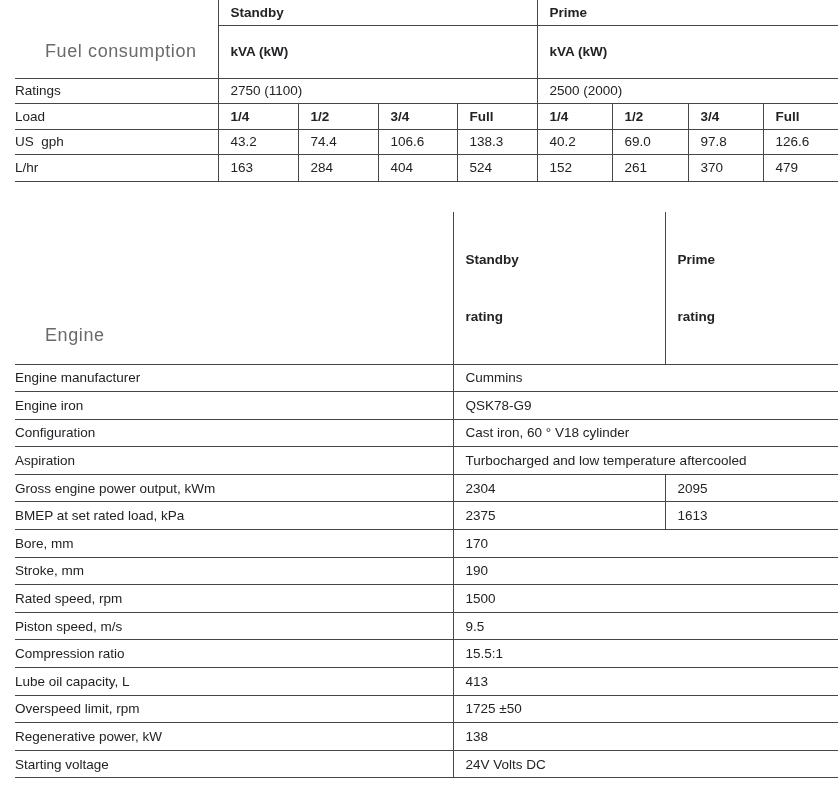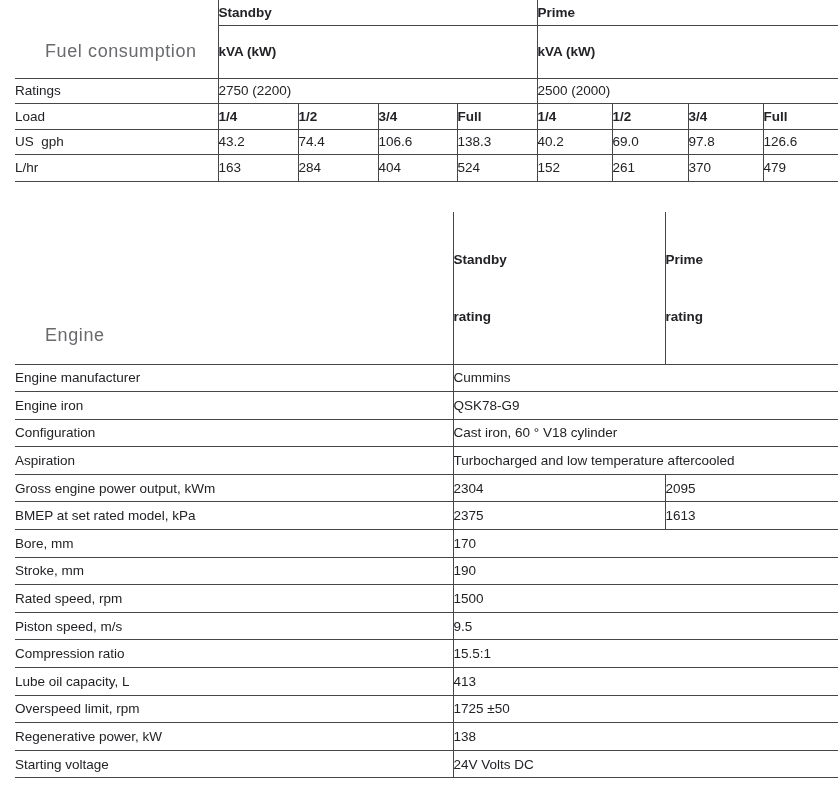--- a/index.html
+++ b/index.html
@@ -30,21 +30,21 @@
     vertical-align: middle;
     white-space: pre-wrap;
     overflow: hidden;
     color: var(--text-color, #232327);
   }
   
   .bb { border-bottom: 1.5px solid var(--line-color, #454649); }
   .bl { border-left: 1px solid var(--line-color, #454649); }
   
   .bold { font-weight: bold; }
-  .vpad { }
+  .vpad { padding-left: 12px; }
   .section-title {
     font-size: 18px;
     font-weight: normal;
     letter-spacing: 0.6px;
     color: var(--heading-color, #696a6d);
     line-height: 20px;
   }
   
   .fc-r1 td { height: 25px; }
   .fc-r2 td { height: 22px; }
@@ -89,21 +89,21 @@
     </tr>
     <tr class="fc-r2">
       <td class="bb fc-title-cell">
         <span class="section-title">Fuel consumption</span>
       </td>
       <td colspan="4" class="bl bb bold vpad">kVA (kW)</td>
       <td colspan="4" class="bl bb bold vpad">kVA (kW)</td>
     </tr>
     <tr class="fc-r3">
       <td class="bb">Ratings</td>
-      <td colspan="4" class="bl bb vpad">2750 (2200)</td>
+      <td colspan="4" class="bl bb vpad">2750 (1100)</td>
       <td colspan="4" class="bl bb vpad">2500 (2000)</td>
     </tr>
     <tr class="fc-r4">
       <td class="bb">Load</td>
       <td class="bl bb bold vpad">1/4</td>
       <td class="bl bb bold vpad">1/2</td>
       <td class="bl bb bold vpad">3/4</td>
       <td class="bl bb bold vpad">Full</td>
       <td class="bl bb bold vpad">1/4</td>
       <td class="bl bb bold vpad">1/2</td>
@@ -170,21 +170,21 @@
     <tr class="eng-row">
       <td class="bb">Aspiration</td>
       <td colspan="2" class="bl bb vpad">Turbocharged and low temperature aftercooled</td>
     </tr>
     <tr class="eng-row">
       <td class="bb">Gross engine power output, kWm</td>
       <td class="bl bb vpad">2304</td>
       <td class="bl bb vpad">2095</td>
     </tr>
     <tr class="eng-row">
-      <td class="bb">BMEP at set rated model, kPa</td>
+      <td class="bb">BMEP at set rated load, kPa</td>
       <td class="bl bb vpad">2375</td>
       <td class="bl bb vpad">1613</td>
     </tr>
     <tr class="eng-row">
       <td class="bb">Bore, mm</td>
       <td colspan="2" class="bl bb vpad">170</td>
     </tr>
     <tr class="eng-row">
       <td class="bb">Stroke, mm</td>
       <td colspan="2" class="bl bb vpad">190</td>

